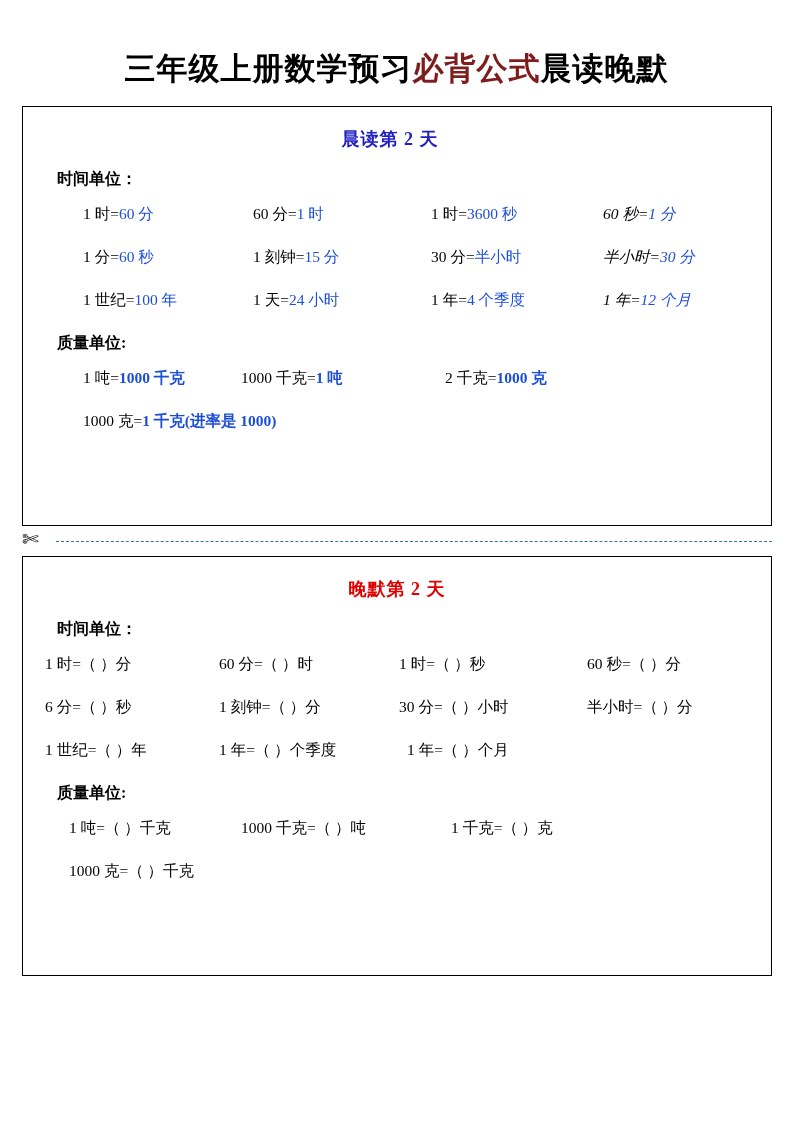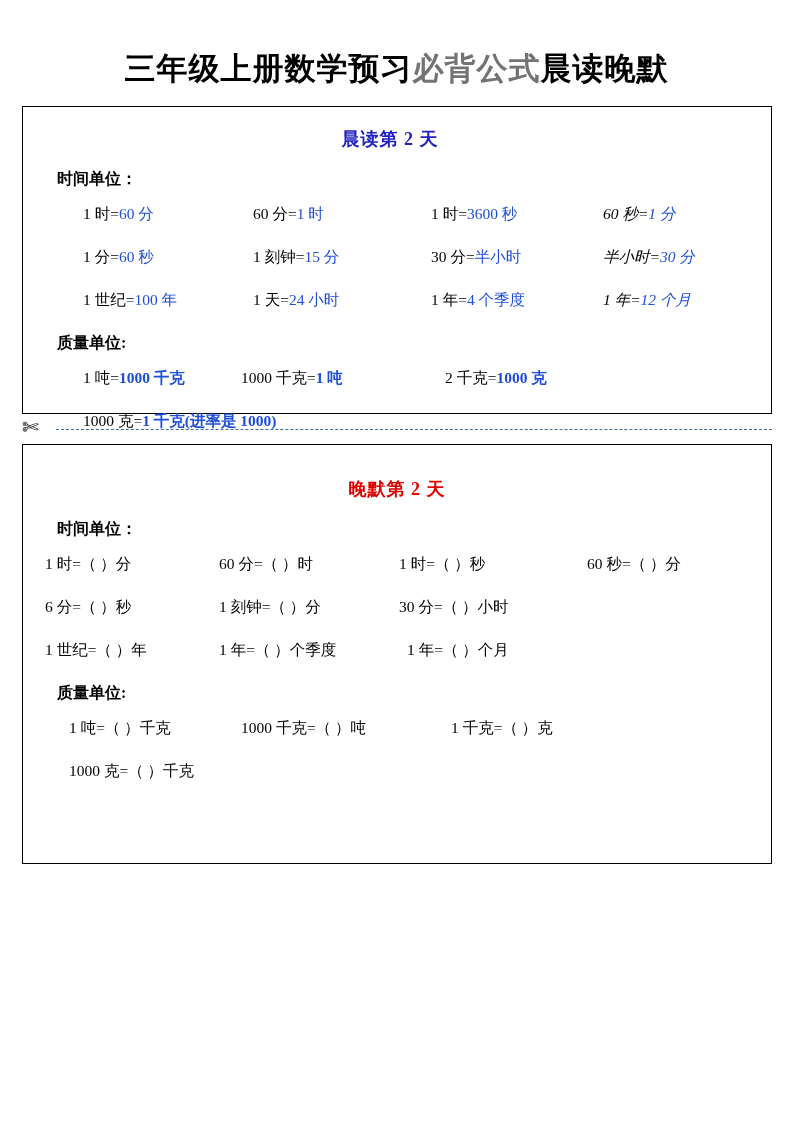--- a/index.html
+++ b/index.html
@@ -29,39 +29,39 @@
     text-align: center;
     font-family: "Liberation Sans", "DejaVu Sans", sans-serif;
     font-weight: bold;
     font-size: 31px;
     letter-spacing: 1px;
     margin-top: 48px;
     margin-bottom: 16px;
     white-space: nowrap;
   }
   .title .red {
-    color: #737373;
+    color: #7f1d1d;
     margin-top: 24px;
   }
 
   
   .box {
     border: 1.5px solid #000;
     box-sizing: border-box;
     margin: 0 auto;
     width: 750px;
     position: relative;
   }
   .box-top {
-    height: 308px;
+    height: 420px;
     padding: 12px 32px 10px 18px;
   }
   .box-bottom {
     height: 420px;
-    padding: 24px 18px 10px 18px;
+    padding: 12px 18px 10px 18px;
   }
 
   .section-head {
     text-align: center;
     font-weight: bold;
     font-size: 18px;
     margin: 8px 0 18px 0;
     letter-spacing: 1px;
   }
   .head-blue { color: #2020c0; }
@@ -194,20 +194,21 @@
       <span class="cell b-c1">1 时=（     ）分</span>
       <span class="cell b-c2">60 分=（     ）时</span>
       <span class="cell b-c3">1 时=（     ）秒</span>
       <span class="cell b-c4">60 秒=（     ）分</span>
     </div>
 
     <div class="frow">
       <span class="cell b-c1">6 分=（     ）秒</span>
       <span class="cell b-c2">1 刻钟=（     ）分</span>
       <span class="cell b-c3">30 分=（     ）小时</span>
+      <span class="cell b-c4">半小时=（     ）分</span>
     </div>
 
     <div class="frow">
       <span class="cell b-c1">1 世纪=（     ）年</span>
       <span class="cell b-c3">1 年=（     ）个季度</span>
       <span class="cell b-c4">1 年=（     ）个月</span>
     </div>
 
     <div class="sub-label">质量单位:</div>
 

